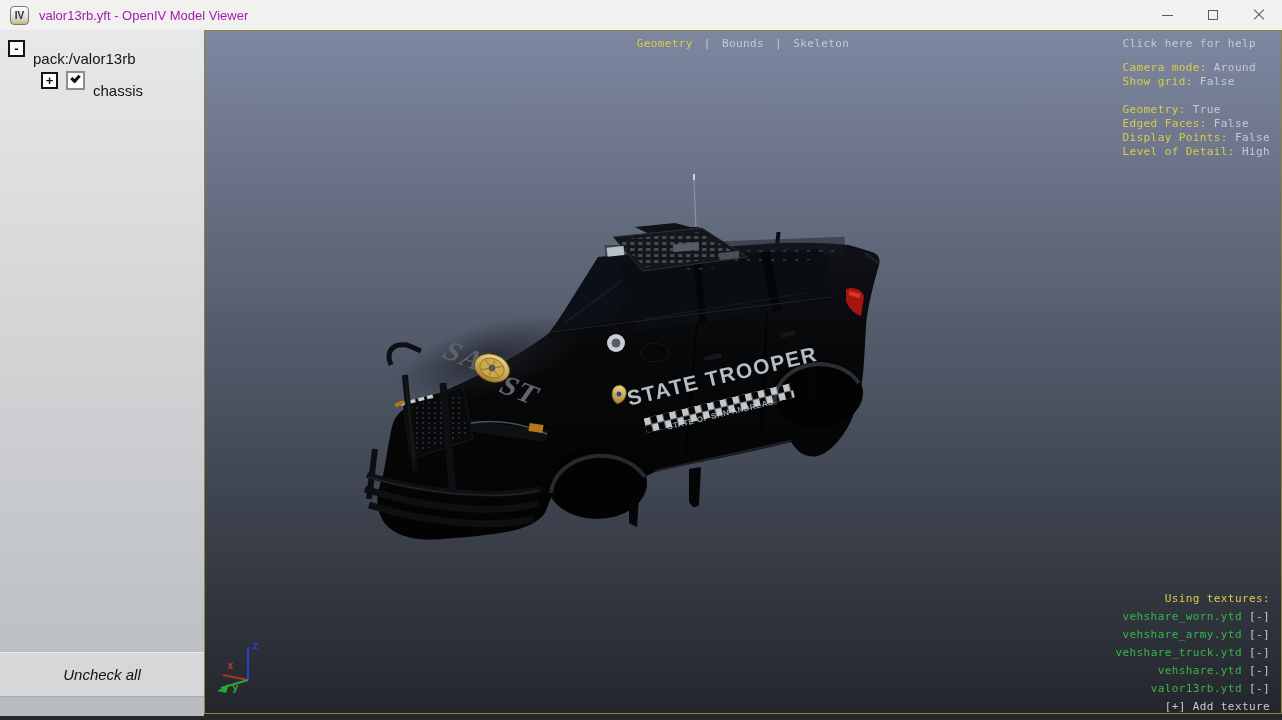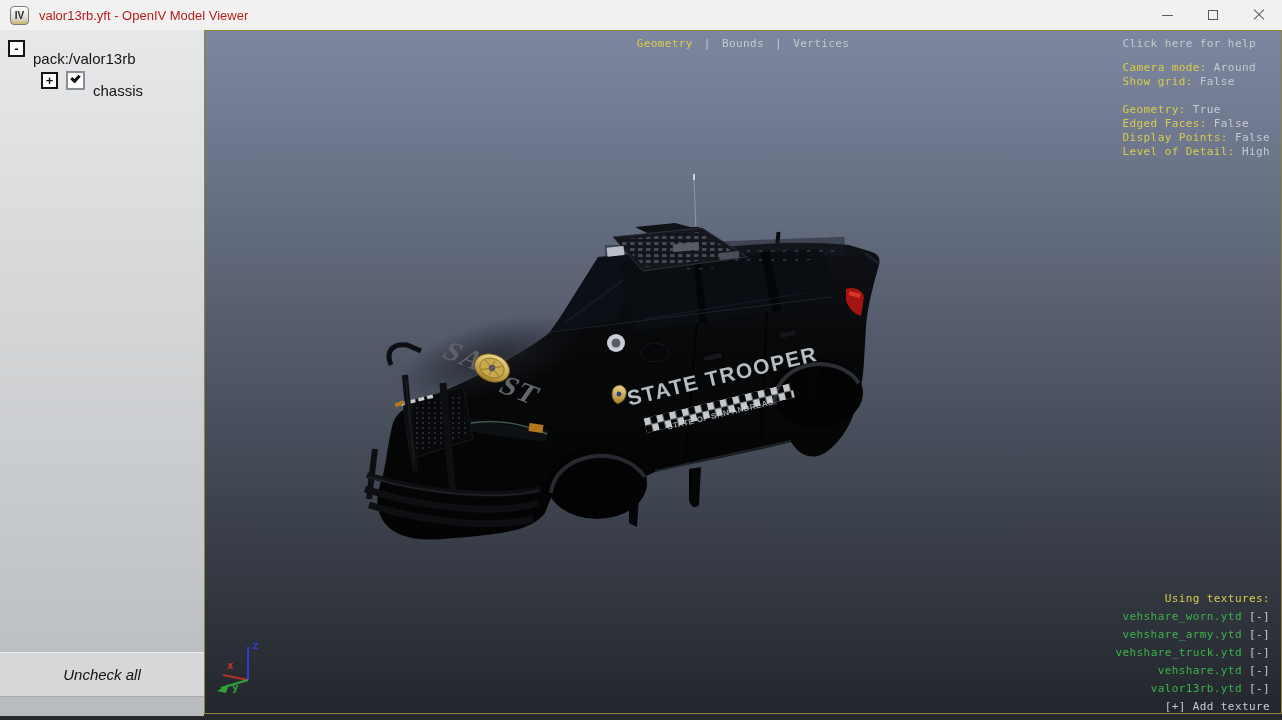--- a/index.html
+++ b/index.html
@@ -2,21 +2,21 @@
 <html><head>
 <meta charset="utf-8">
 <style>
   * { margin:0; padding:0; box-sizing:border-box; }
   html,body { width:1282px; height:720px; overflow:hidden; font-family:"Liberation Sans",sans-serif; }
   .window { position:relative; width:1282px; height:720px; background:#26282c; }
 
   
   .titlebar { position:absolute; left:0; top:0; width:1282px; height:30px; background:#f1f1f0; display:flex; align-items:center; }
   .app-icon { width:19px; height:19px; margin-left:10px; border:1px solid #7a7a7a; background:linear-gradient(#ffffff,#d8d8d2 70%,#c9b86a); color:#2b2b2b; font-size:10px; font-weight:bold; display:flex; align-items:center; justify-content:center; border-radius:4px; }
-  .title-text { margin-left:10px; font-size:13px; color:#b91c1c; }
+  .title-text { margin-left:10px; font-size:13px; color:#a21caf; }
   .win-controls { position:absolute; right:0; top:0; height:30px; display:flex; }
   .win-btn { width:46px; height:30px; display:flex; align-items:center; justify-content:center; }
   .glyph-min { width:11px; height:1px; background:#5a5a5a; display:block; }
   .glyph-max { width:10px; height:10px; border:1px solid #5a5a5a; display:block; }
   .glyph-close { position:relative; width:12px; height:12px; display:block; }
   .glyph-close::before,.glyph-close::after { content:""; position:absolute; left:-1px; top:5px; width:14px; height:1px; background:#5a5a5a; }
   .glyph-close::before { transform:rotate(45deg); }
   .glyph-close::after  { transform:rotate(-45deg); }
 
   
@@ -274,21 +274,21 @@
         <text x="27" y="660" fill="#2fa337">y</text>
       </g>
     </svg>
 
 
     <div class="tabs mono">
       <span class="ov-yellow">Geometry</span>
       <span class="ov-gray">|</span>
       <span class="ov-gray">Bounds</span>
       <span class="ov-gray">|</span>
-      <span class="ov-gray">Vertices</span>
+      <span class="ov-gray">Skeleton</span>
     </div>
 
     <div class="rightcol mono">
       <div class="ov-gray">Click here for help</div>
       <div class="gap10"></div>
       <div class="kv">
         <span class="ov-yellow">Camera mode:</span><span class="val ov-gray">Around</span>
       </div>
       <div class="kv">
         <span class="ov-yellow">Show grid:</span><span class="val ov-gray">False</span>

